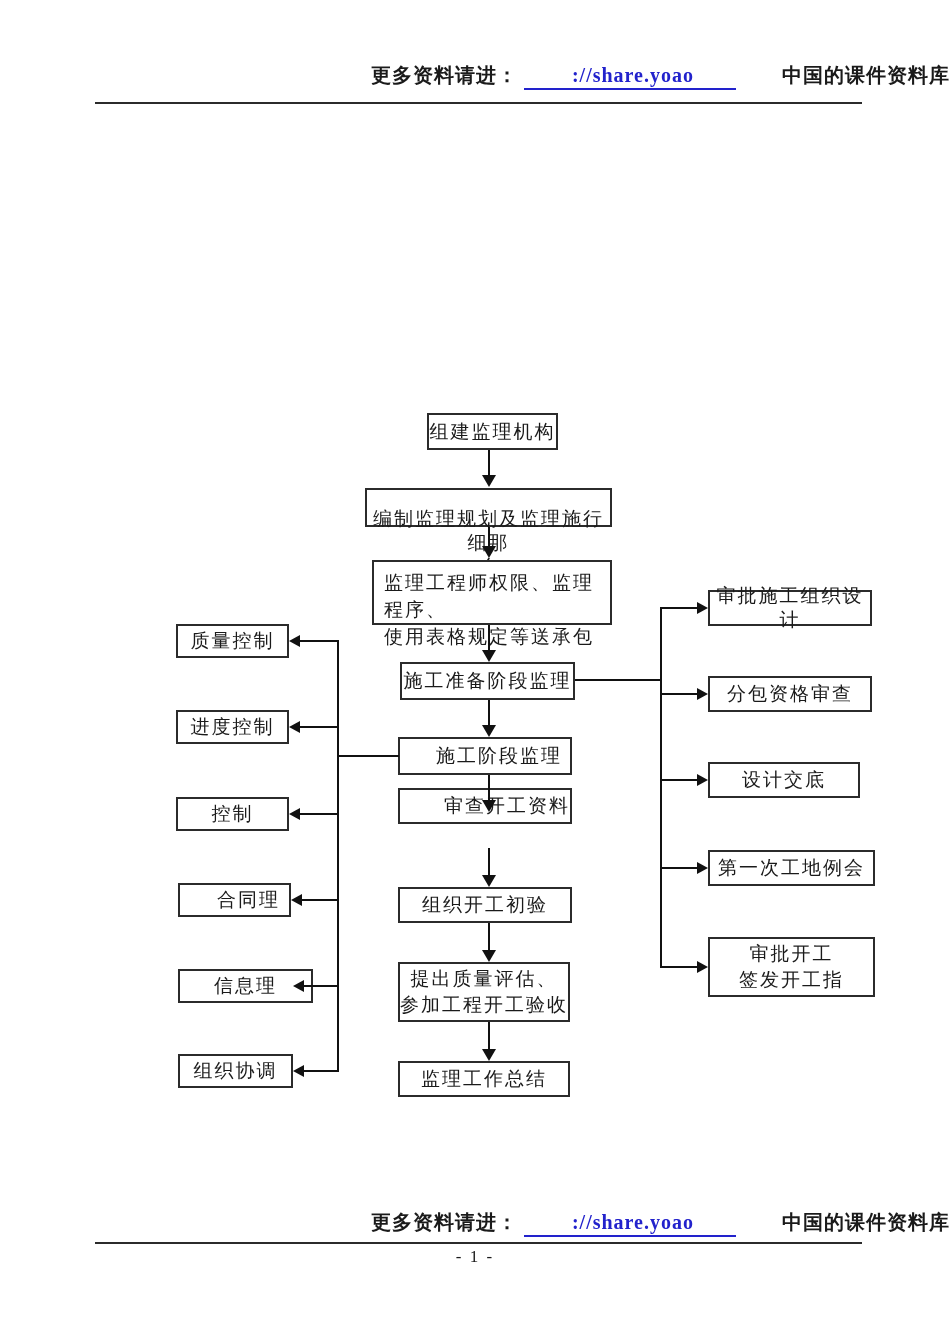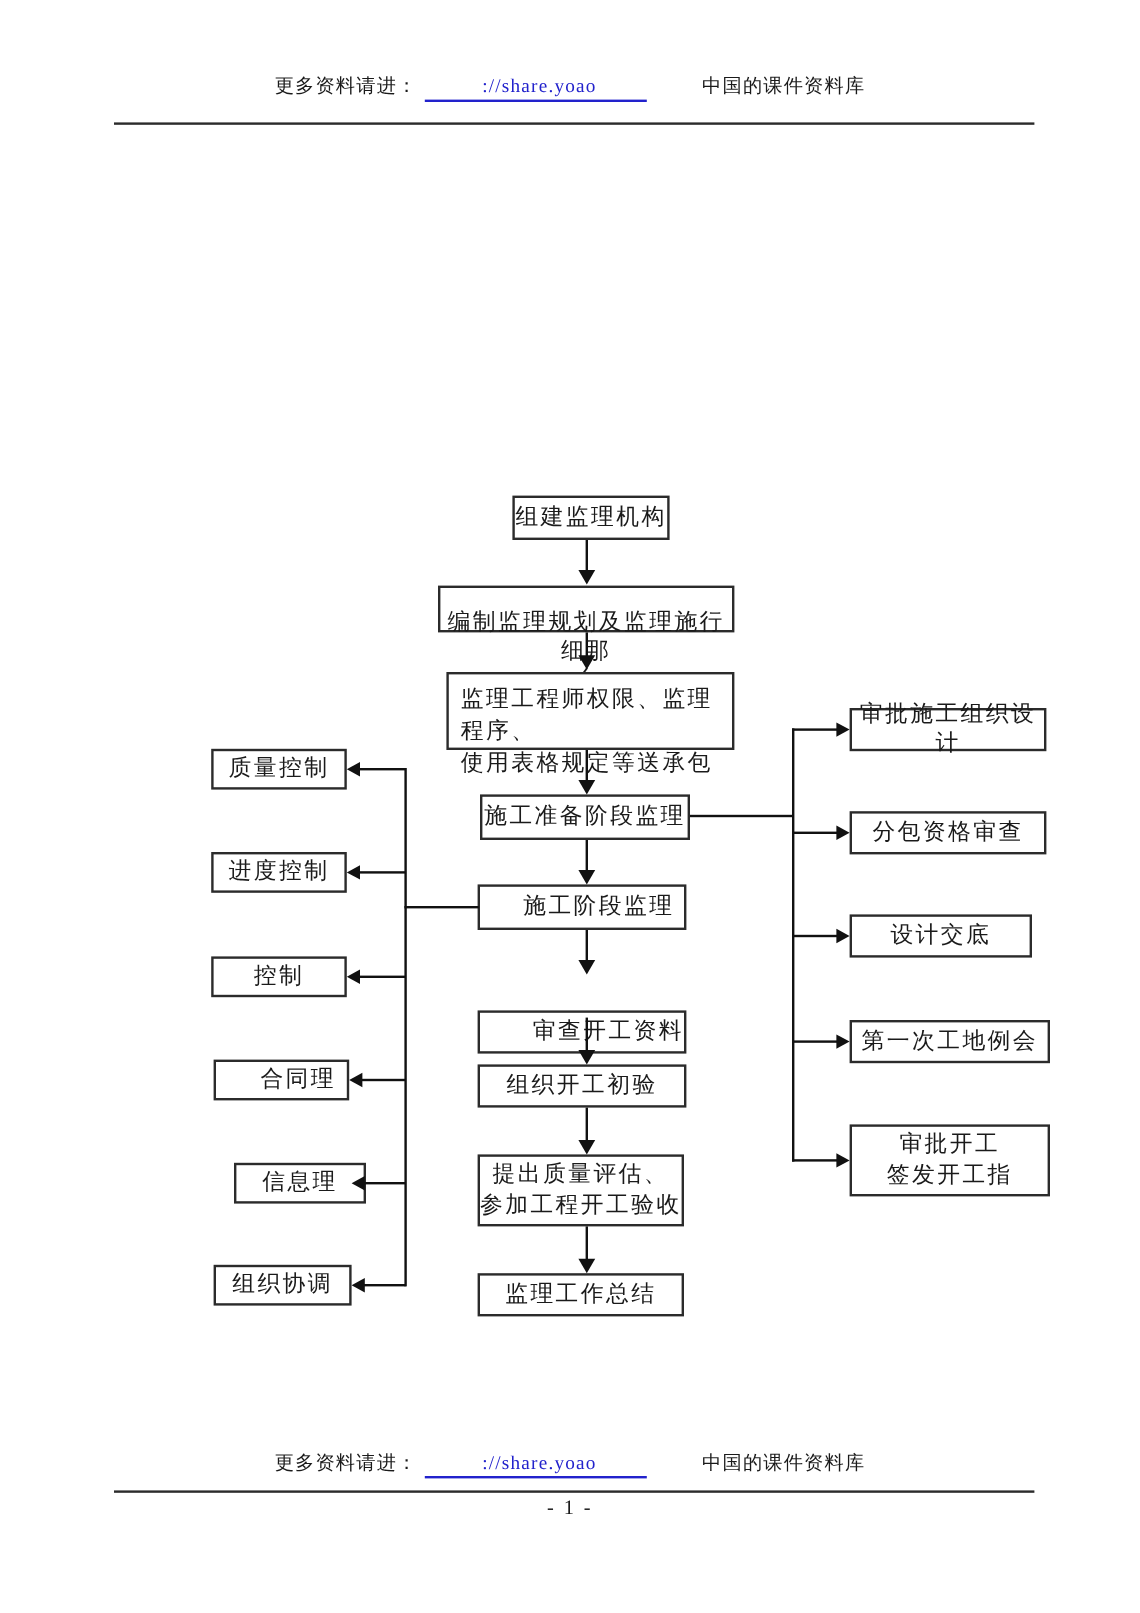--- a/index.html
+++ b/index.html
@@ -8,22 +8,22 @@
     width:950px;height:1344px;
     margin:0 auto;
     background:#ffffff;
     font-family:"Liberation Serif", serif;
     color:#1a1a1a;
     overflow:hidden;
   }
   
   .hf-line{
     position:absolute;left:0;width:100%;
-    display:flex;justify-content:center;align-items:baseline;
-    font-size:16px;letter-spacing:1px;white-space:nowrap;
+    display:flex;justify-content:flex-end;align-items:baseline;
+    font-size:20px;letter-spacing:1px;white-space:nowrap;font-weight:bold;
   }
   .hf-link{
     color:#2222cc;
     border-bottom:2px solid #2222cc;
     padding:0 42px 1px 48px;
     margin-left:6px;
     text-decoration:none;
     font-family:"Liberation Serif", serif;
   }
   .hf-suffix{margin-left:46px;}
@@ -99,21 +99,21 @@
     </div>
 
     <div class="fbox" style="left:400px;top:662px;width:175px;height:38px;">
       <span>施工准备阶段监理</span>
     </div>
 
     <div class="fbox" style="left:398px;top:737px;width:174px;height:38px;padding-left:28px;">
       <span>施工阶段监理</span>
     </div>
 
-    <div class="fbox" style="left:398px;top:842px;width:174px;height:36px;padding-left:44px;">
+    <div class="fbox" style="left:398px;top:788px;width:174px;height:36px;padding-left:44px;">
       <span>审查开工资料</span>
     </div>
 
     <div class="fbox" style="left:398px;top:887px;width:174px;height:36px;">
       <span>组织开工初验</span>
     </div>
 
     <div class="fbox" style="left:398px;top:962px;width:172px;height:60px;line-height:26px;">
       <span>提出质量评估、
 参加工程开工验收</span>
@@ -152,21 +152,21 @@
     </div>
     <div class="fbox" style="left:176px;top:710px;width:113px;height:34px;">
       <span>进度控制</span>
     </div>
     <div class="fbox" style="left:176px;top:797px;width:113px;height:34px;">
       <span>控制</span>
     </div>
     <div class="fbox" style="left:178px;top:883px;width:113px;height:34px;padding-left:28px;">
       <span>合同理</span>
     </div>
-    <div class="fbox" style="left:195px;top:969px;width:110px;height:34px;">
+    <div class="fbox" style="left:178px;top:969px;width:135px;height:34px;">
       <span>信息理</span>
     </div>
     <div class="fbox" style="left:178px;top:1054px;width:115px;height:34px;">
       <span>组织协调</span>
     </div>
 
     <div class="vline" style="left:337px;top:640px;height:432px;"></div>
     <div class="hstem" style="left:337px;top:755px;width:62px;"></div>
 
     <div class="hstem" style="left:298px;top:640px;width:40px;"></div>

